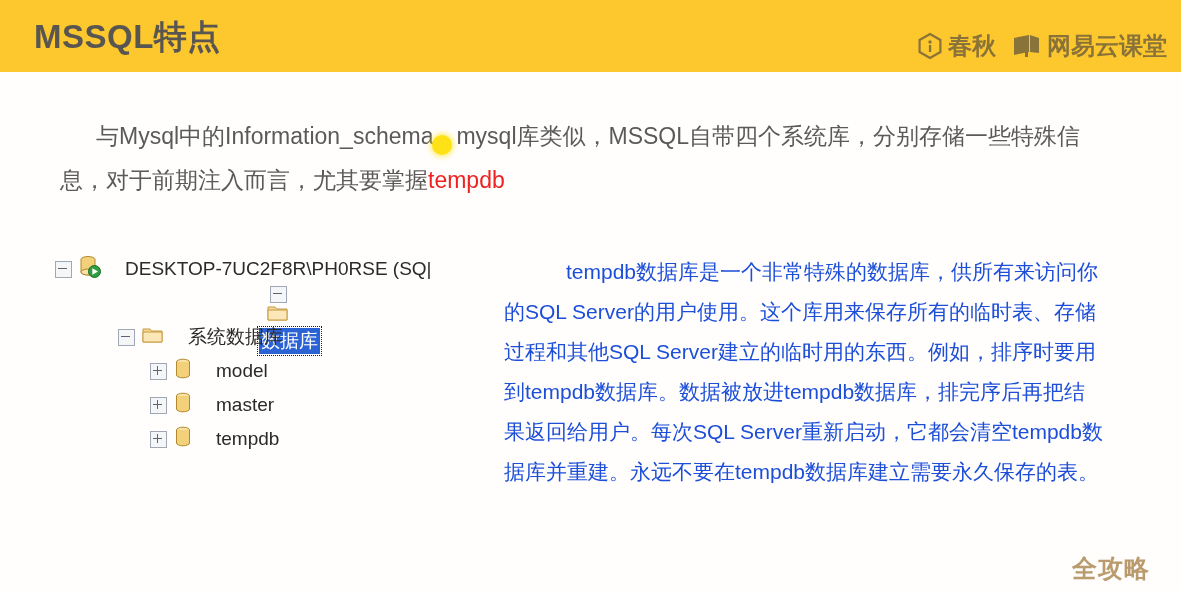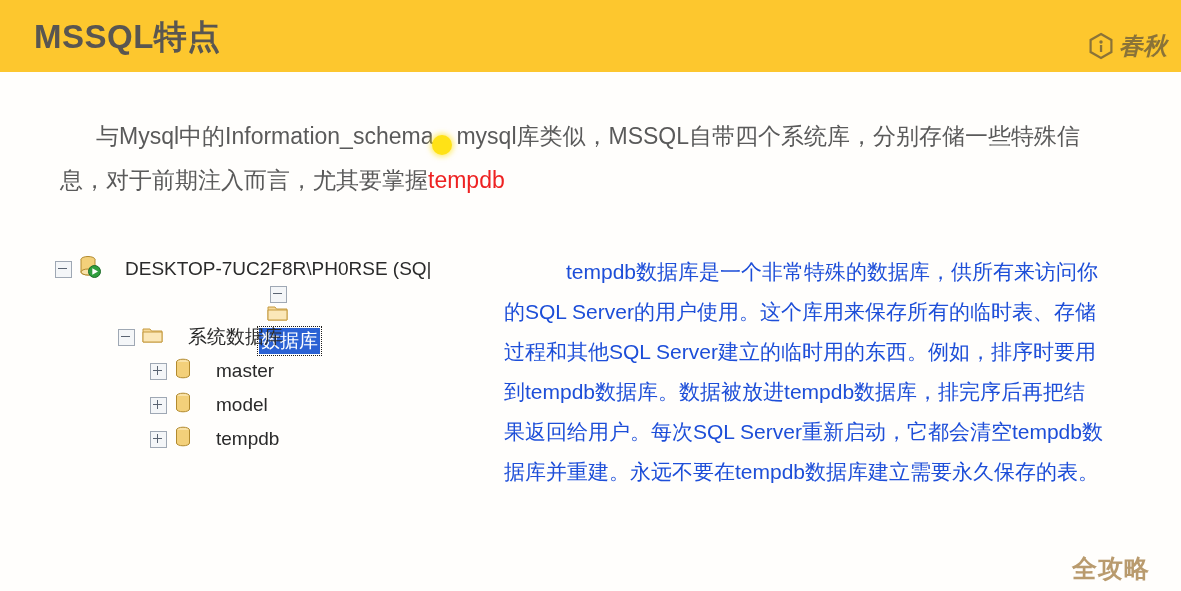--- a/index.html
+++ b/index.html
@@ -41,21 +41,20 @@
     right: 14px;
     top: 32px;
     display: flex;
     align-items: center;
     gap: 16px;
   }
   .brand {
     display: flex;
     align-items: center;
     gap: 5px;
-    font-style: italic;
   }
   .brand-text {
     font-size: 24px;
     font-weight: bold;
     color: #8a7338;
     white-space: nowrap;
     line-height: 1;
   }
   .hex-icon { display:block; }
   .book-icon { display:block; }
@@ -173,20 +172,30 @@
         <span>
           <svg class="hex-icon" width="26" height="28" viewBox="0 0 26 28">
             <polygon points="13,2 23.4,8 23.4,20 13,26 2.6,20 2.6,8" fill="none" stroke="#8a7338" stroke-width="2.2"></polygon>
             <circle cx="13" cy="10" r="1.7" fill="#8a7338"></circle>
             <rect x="11.9" y="13" width="2.3" height="7" fill="#8a7338"></rect>
           </svg>
         </span>
         <span class="brand-text">春秋</span>
       </div>
 
+      <div class="brand">
+        <span>
+          <svg class="book-icon" width="30" height="28" viewBox="0 0 30 28">
+            <path d="M2,6 L17,3 L17,20 L2,23 Z" fill="#8a7338"></path>
+            <path d="M18,3 L27,6 L27,21 L18,20 Z" fill="#8a7338"></path>
+            <rect x="13" y="20" width="3" height="5" fill="#8a7338"></rect>
+          </svg>
+        </span>
+        <span class="brand-text">网易云课堂</span>
+      </div>
 
     </div>
   </div>
 
   <div class="intro">
     <span>与Mysql中的Information_schema、mysql库类似，MSSQL自带四个系统库，分别存储一些特殊信息，对于前期注入而言，尤其要掌握</span><span class="hl">tempdb</span>
   </div>
 
   <div class="cursor-dot"></div>
 
@@ -229,32 +238,32 @@
     </div>
 
     <div class="tnode" style="padding-left:95px;">
       <span class="expander plus"></span>
       <span class="ico">
         <svg width="18" height="22" viewBox="0 0 18 22">
           <ellipse cx="9" cy="4" rx="6.5" ry="2.8" fill="#f9e2a8" stroke="#b28a2e" stroke-width="1"></ellipse>
           <path d="M2.5,4 L2.5,17 A6.5,2.8 0 0 0 15.5,17 L15.5,4" fill="#f3d07a" stroke="#b28a2e" stroke-width="1"></path>
         </svg>
       </span>
-      <span class="label">master</span>
+      <span class="label">model</span>
     </div>
 
     <div class="tnode" style="padding-left:95px;">
       <span class="expander plus"></span>
       <span class="ico">
         <svg width="18" height="22" viewBox="0 0 18 22">
           <ellipse cx="9" cy="4" rx="6.5" ry="2.8" fill="#f9e2a8" stroke="#b28a2e" stroke-width="1"></ellipse>
           <path d="M2.5,4 L2.5,17 A6.5,2.8 0 0 0 15.5,17 L15.5,4" fill="#f3d07a" stroke="#b28a2e" stroke-width="1"></path>
         </svg>
       </span>
-      <span class="label">model</span>
+      <span class="label">master</span>
     </div>
 
 
     <div class="tnode" style="padding-left:95px;">
       <span class="expander plus"></span>
       <span class="ico">
         <svg width="18" height="22" viewBox="0 0 18 22">
           <ellipse cx="9" cy="4" rx="6.5" ry="2.8" fill="#f9e2a8" stroke="#b28a2e" stroke-width="1"></ellipse>
           <path d="M2.5,4 L2.5,17 A6.5,2.8 0 0 0 15.5,17 L15.5,4" fill="#f3d07a" stroke="#b28a2e" stroke-width="1"></path>
         </svg>

